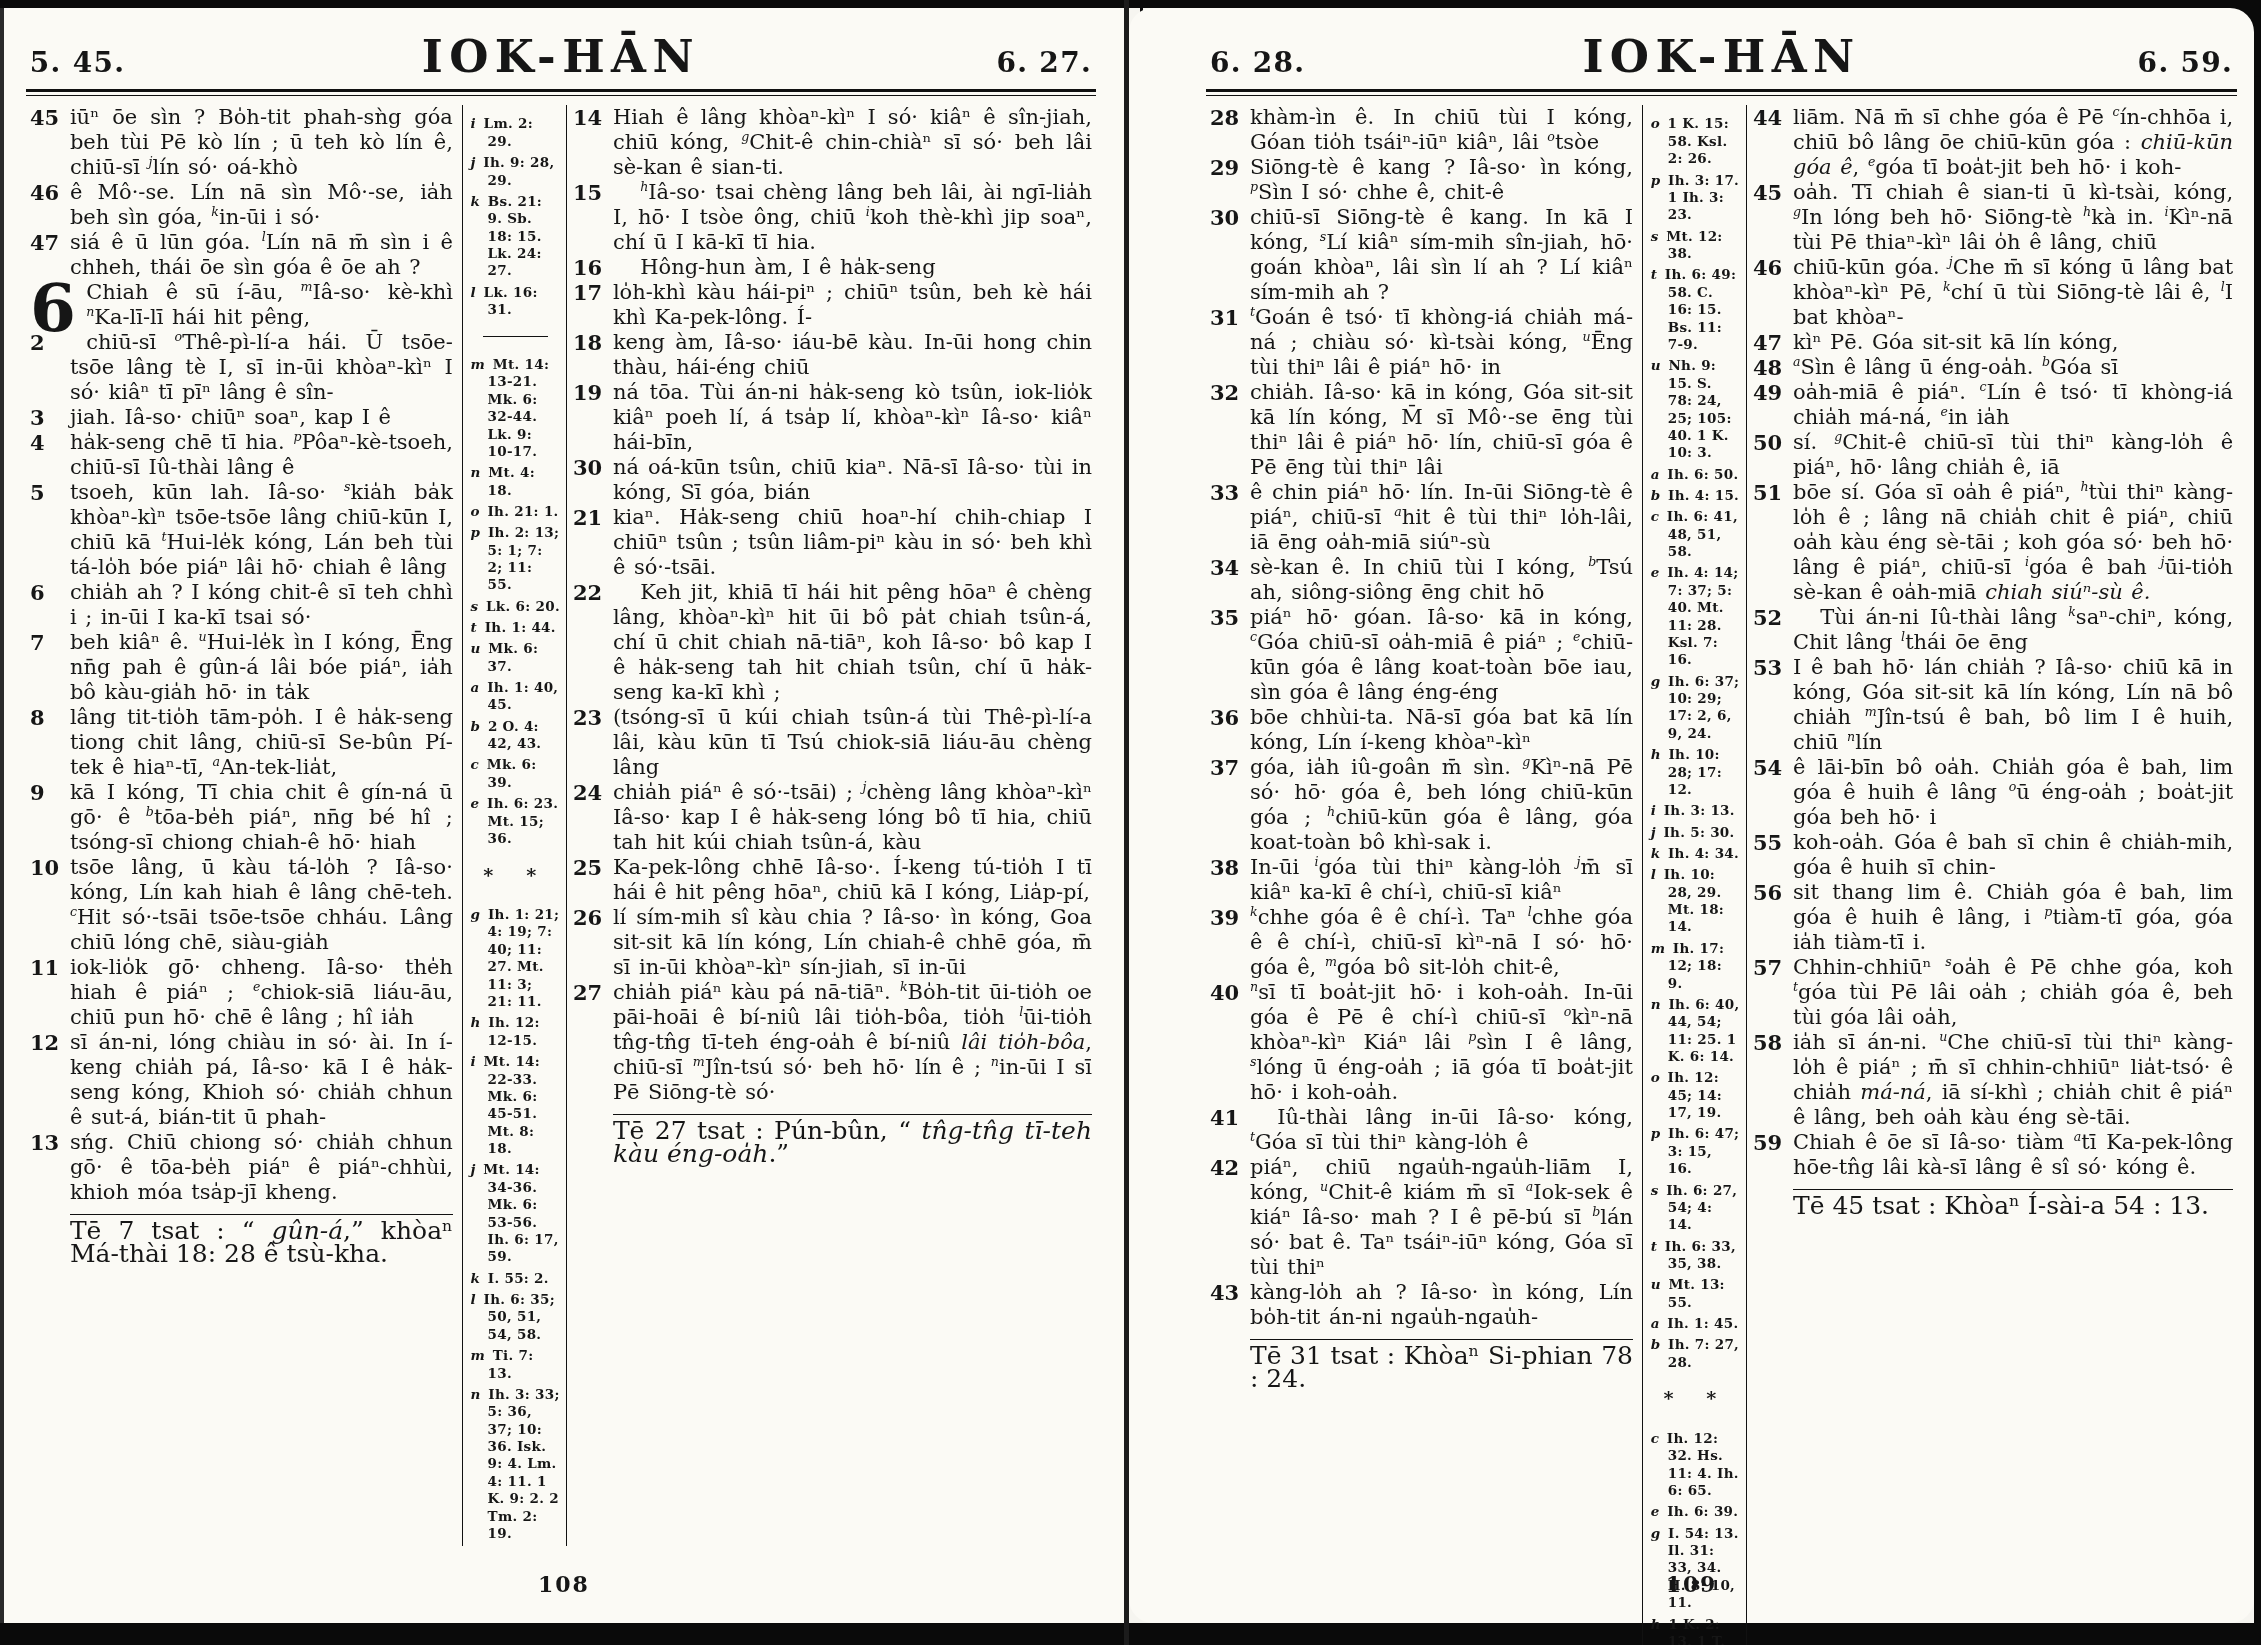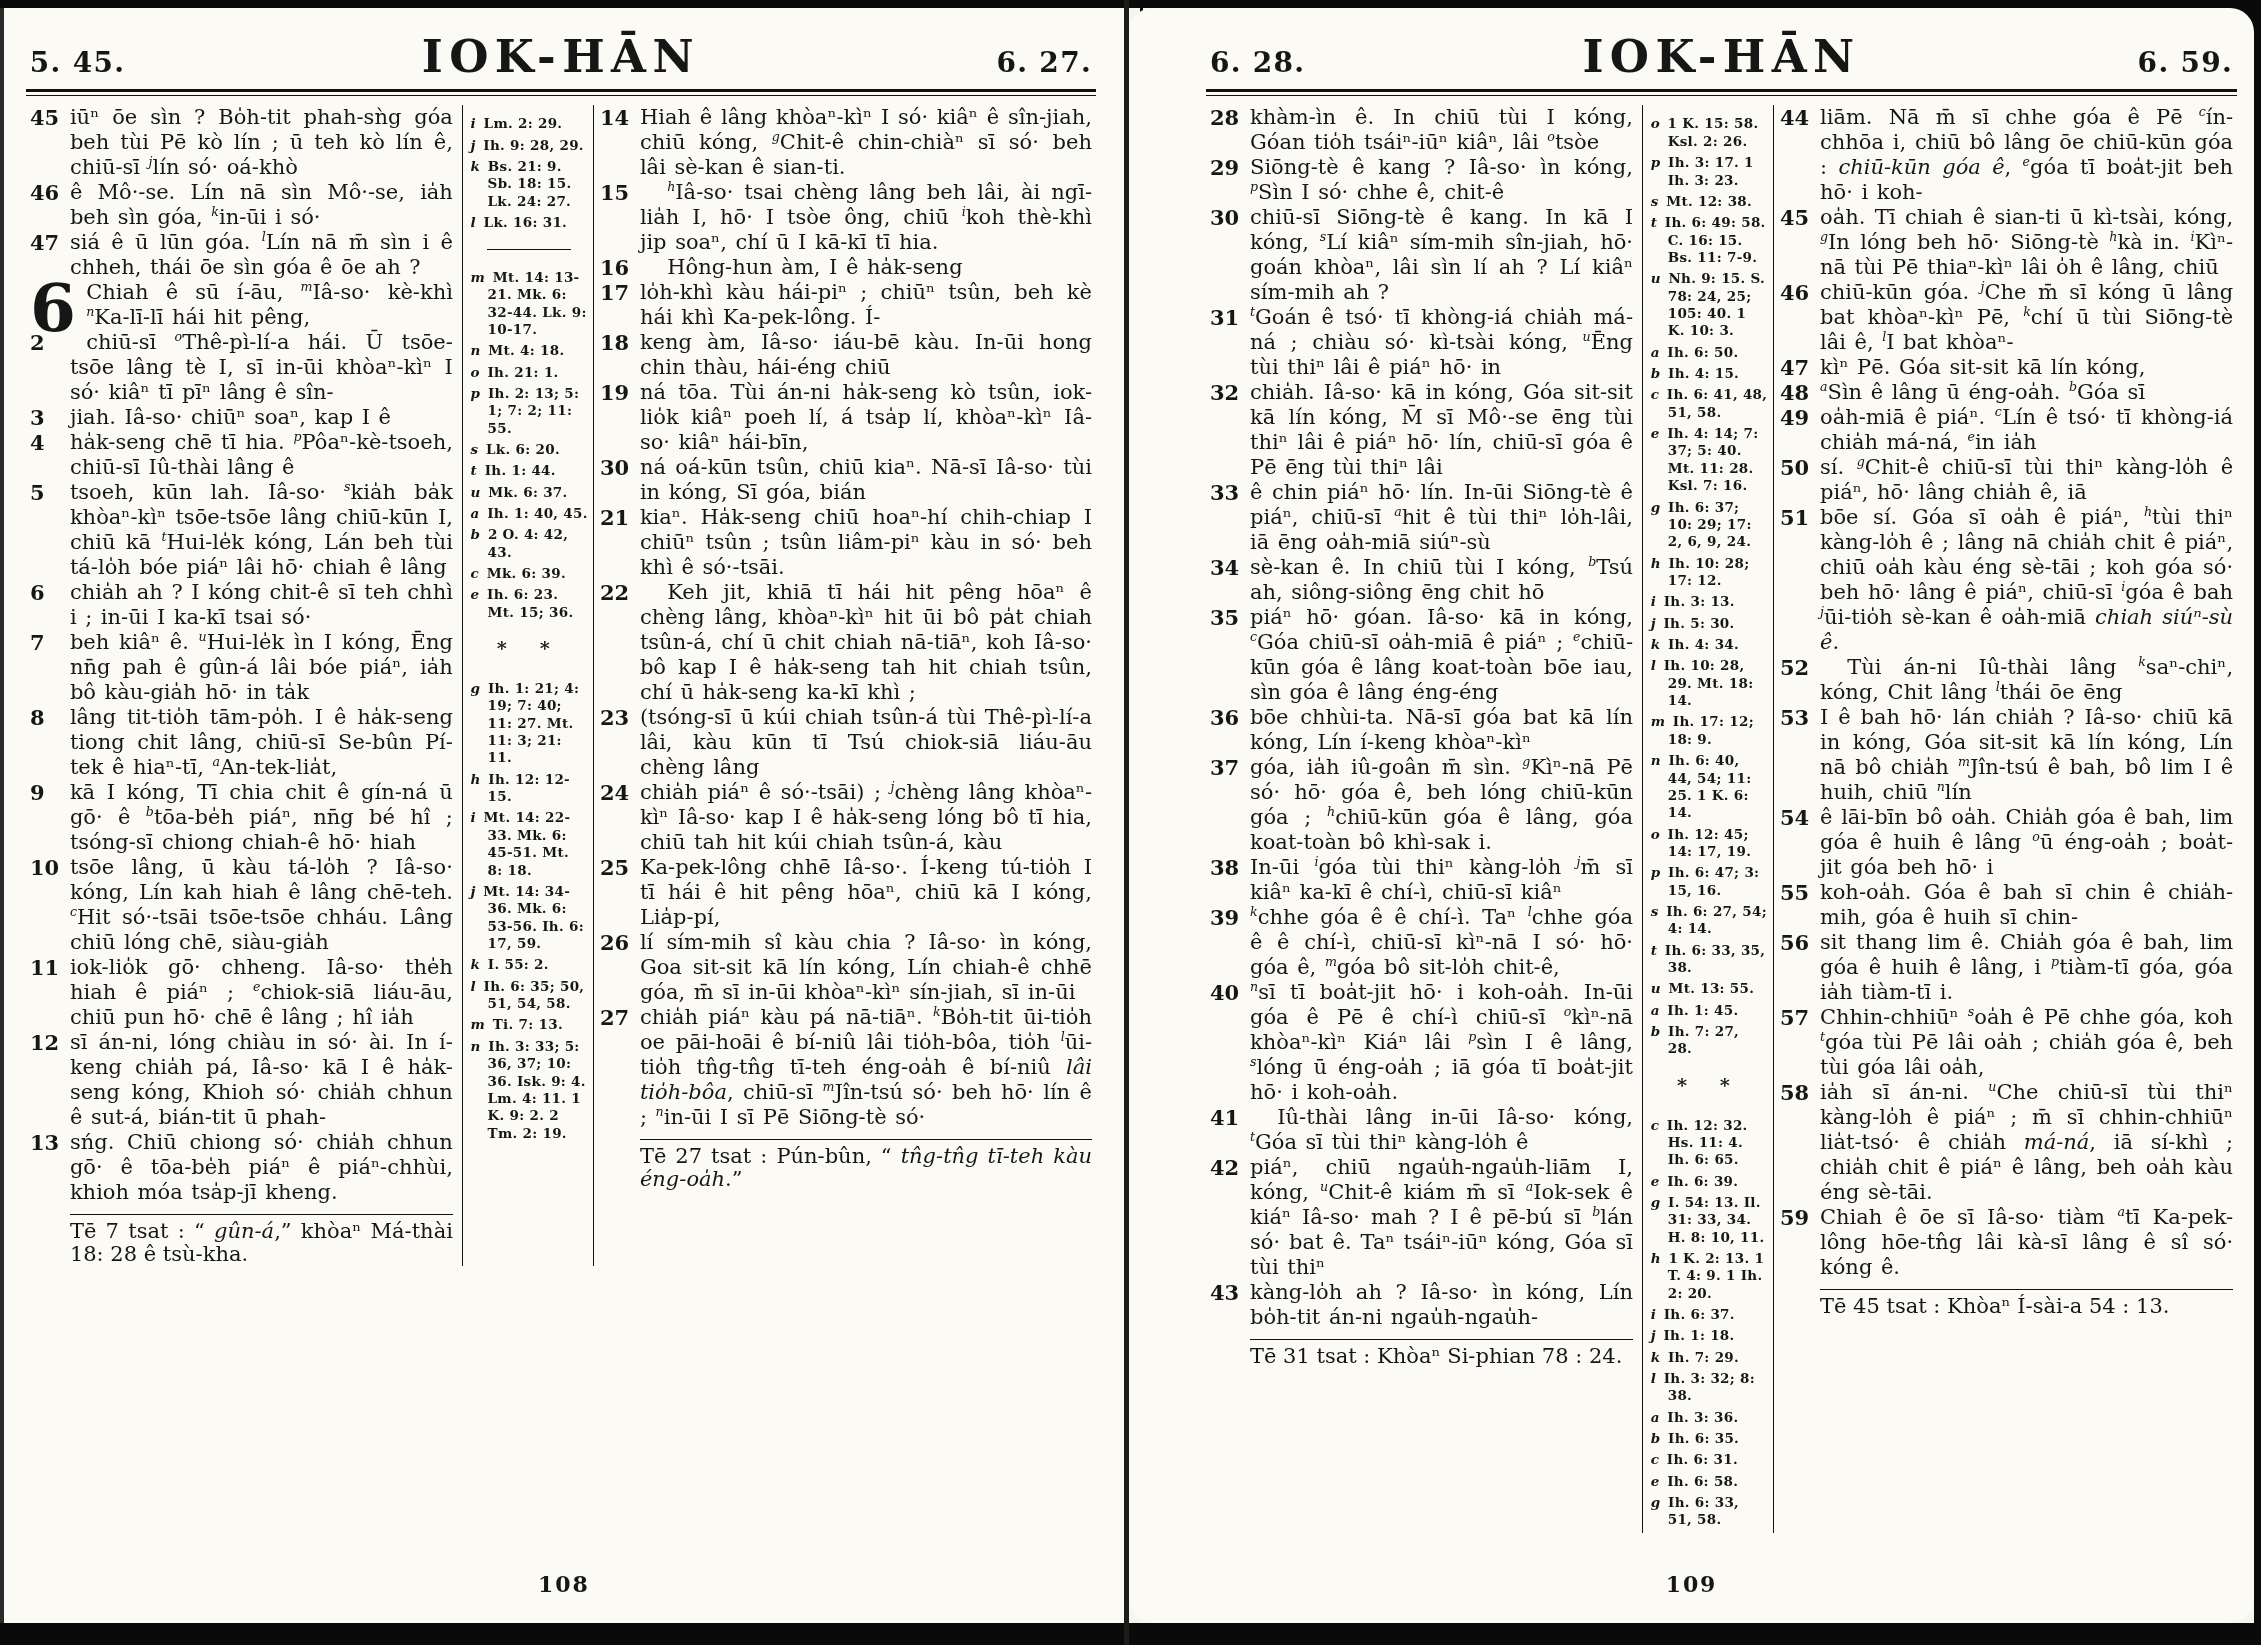--- a/index.html
+++ b/index.html
@@ -24,40 +24,40 @@
 
   .pheader{display:flex;justify-content:space-between;align-items:baseline;
            font-size:28px;font-weight:bold;letter-spacing:1.3px;padding:3.9px 3.9px 6.4px 3.9px;gap:48px;}
   .ptitle{font-size:45px;font-weight:bold;letter-spacing:6.4px;}
   .dblrule{border-top:3.2px solid #111;border-bottom:1.3px solid #111;height:3.2px;margin-bottom:9px;}
 
   .textgrid{display:flex;align-items:stretch;}
   .col{box-sizing:border-box;display:flex;flex-direction:column;}
   .col1{width:436px;padding-left:44px;padding-right:9px;}
   .col2{flex:1;padding-left:46px;padding-right:3.9px;}
-  .refs{width:132px;border-left:1.9px solid #111;border-right:1.9px solid #111;
+  .refs{width:105px;border-left:1.9px solid #111;border-right:1.9px solid #111;
         padding:10.3px 5.2px 0 7.7px;box-sizing:border-box;font-size:13.5px;line-height:17.4px;
         font-weight:bold;}
   .refline{padding-left:17px;text-indent:-17px;margin-bottom:3.9px;letter-spacing:0.3px;}
   .reflet{font-weight:bold;font-style:italic;margin-right:2.6px;}
   .refrule{border-top:1.9px solid #111;width:72%;margin:17px auto 19.3px auto;}
   .refstars{text-align:center;font-size:19.3px;margin:19.3px 0 22px 0;letter-spacing:11.6px;}
 
   .verses{flex:0 0 auto;}
   .verse{position:relative;text-align:justify;font-size:21px;line-height:25px;
          word-spacing:1.9px;}
   .verse.indent .vtext{display:block;text-indent:1.3em;}
   .vnum{position:absolute;left:-40px;top:0;font-weight:bold;}
   .chapnum{float:left;font-size:66px;line-height:49px;font-weight:bold;
            margin:3.9px 10.3px 0 -40px;}
   sup{font-size:60%;font-style:italic;line-height:0;}
   i{font-style:italic;}
 
   .fnote{margin-top:9px;border-top:1.9px solid #111;padding-top:5.2px;
-         font-size:21px;line-height:22.6px;text-align:justify;}
+         font-size:25px;line-height:22.6px;text-align:justify;}
   .fnote .lead{text-indent:1.5em;}
   .pagenum{position:absolute;bottom:26px;left:0;right:0;text-align:center;
            font-weight:bold;font-size:22px;letter-spacing:1.9px;}
 </style>
 </head>
 <body>
 
 <div class="canvas">
   <div class="artifact edge-l"></div>
   <div class="artifact bar-top"></div>

